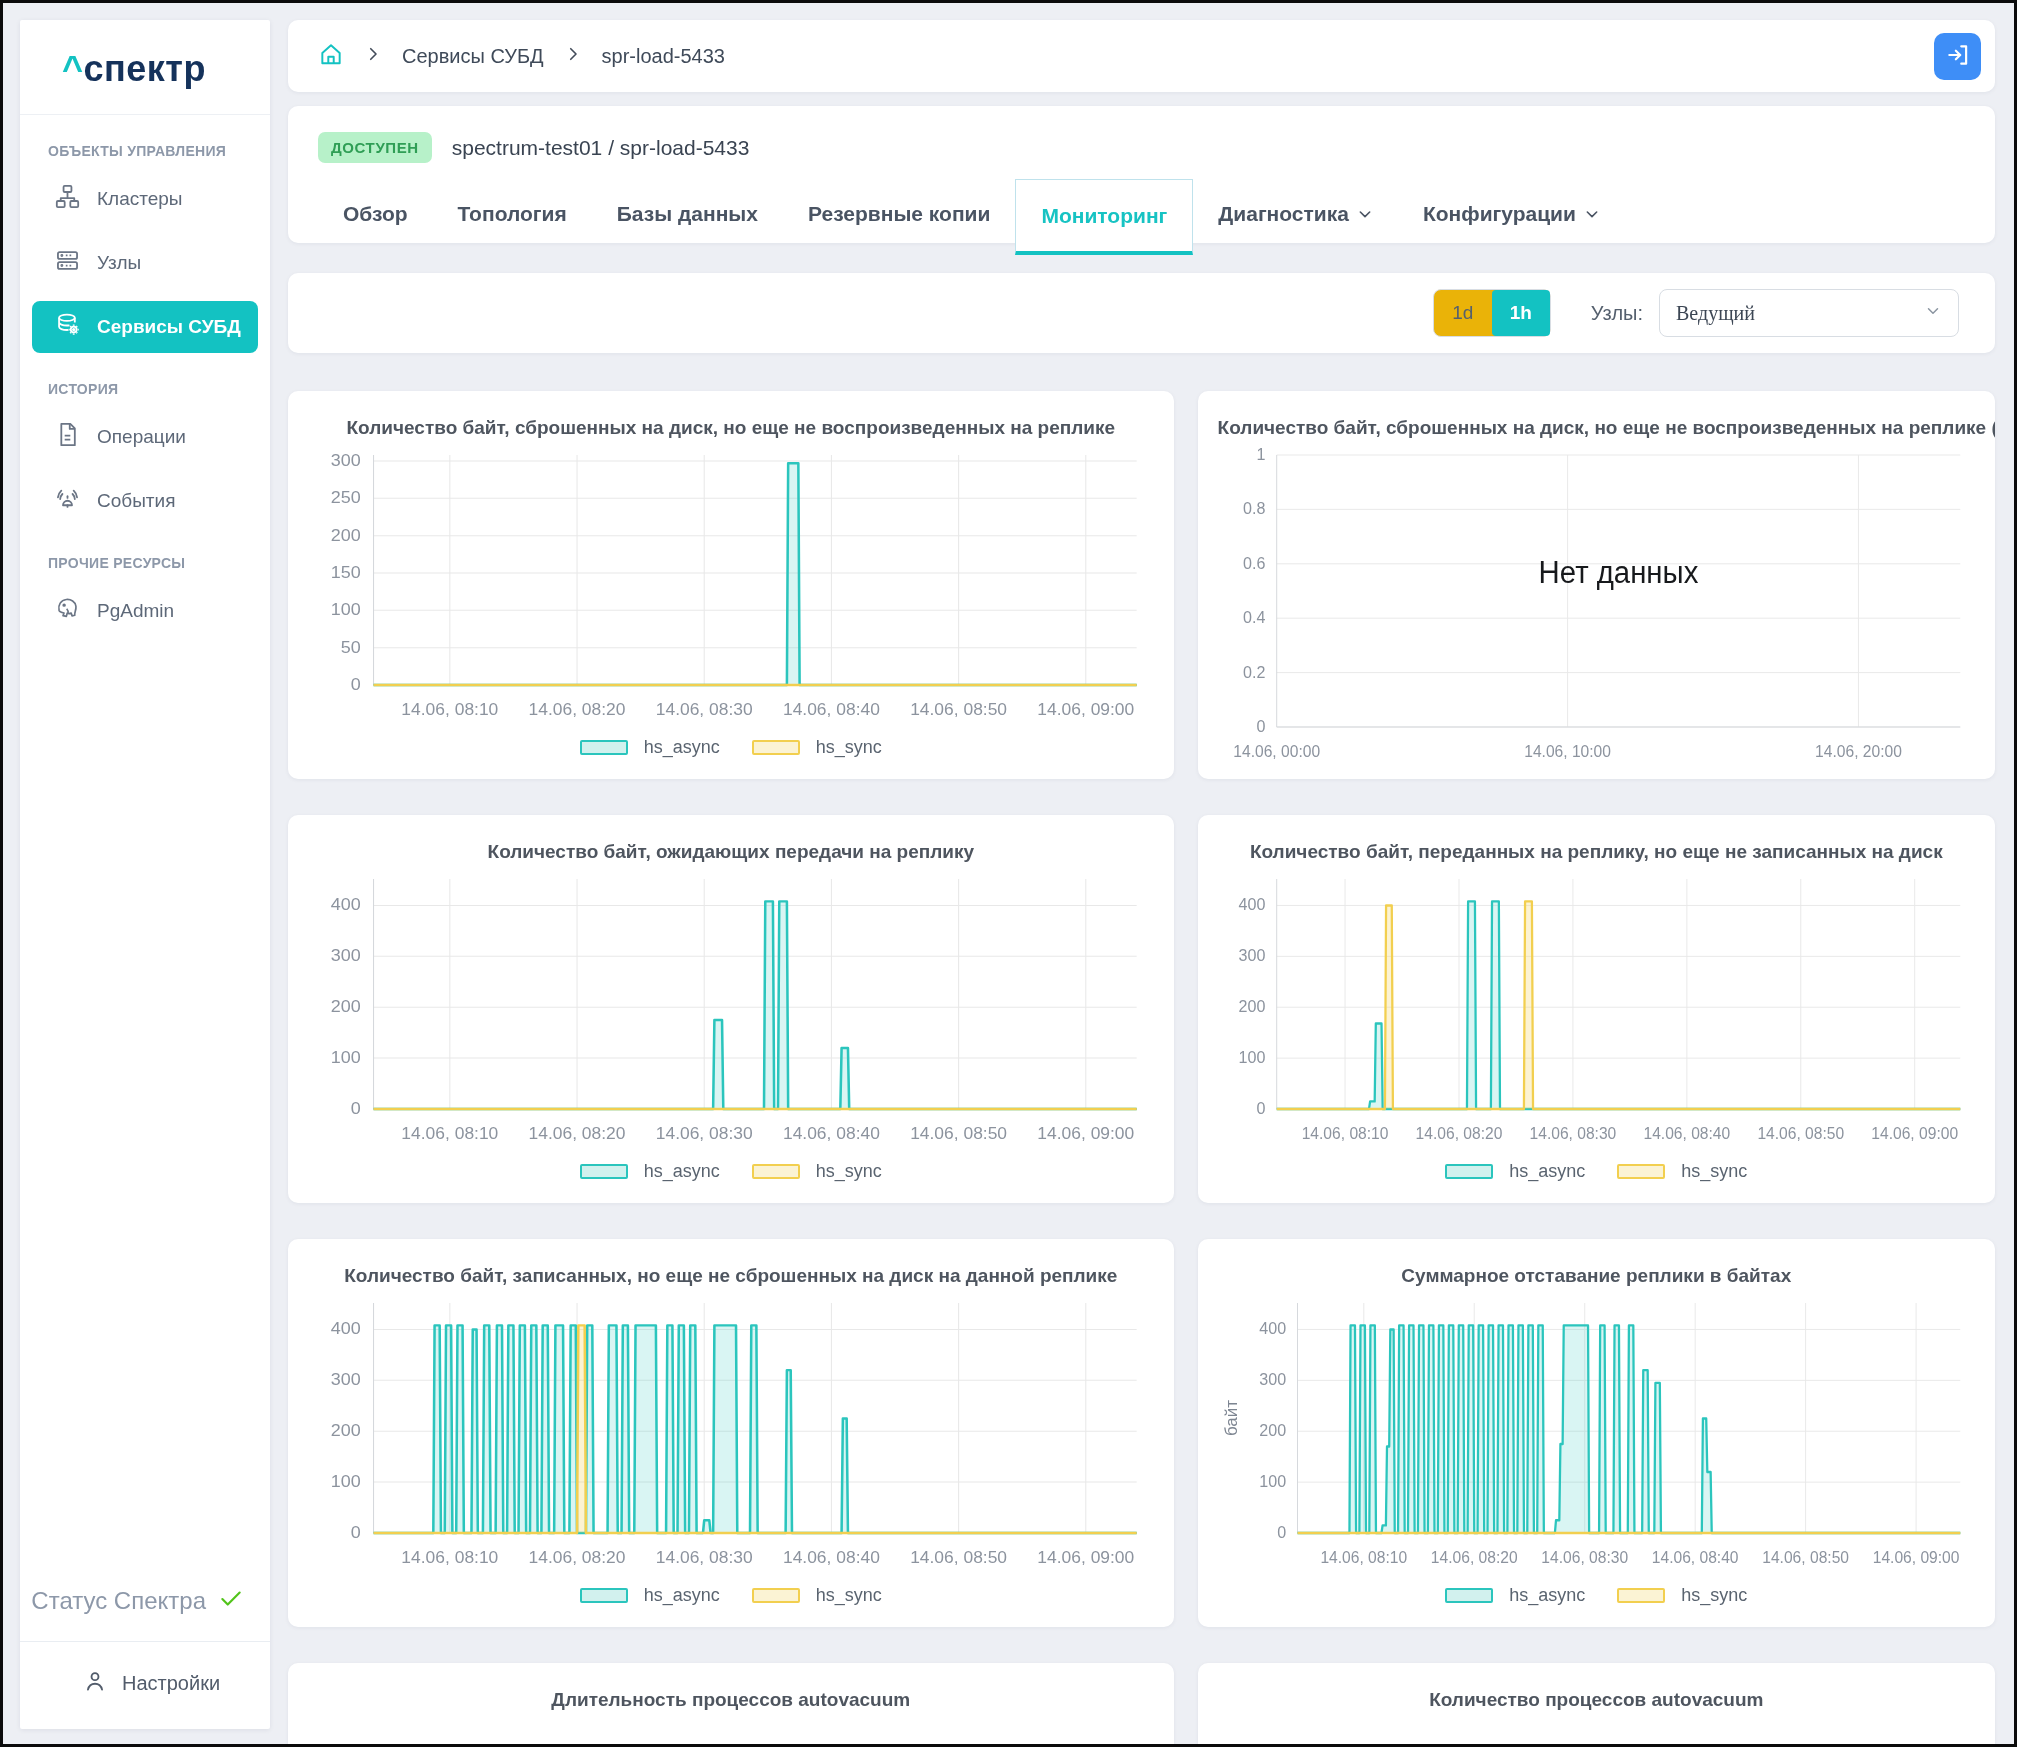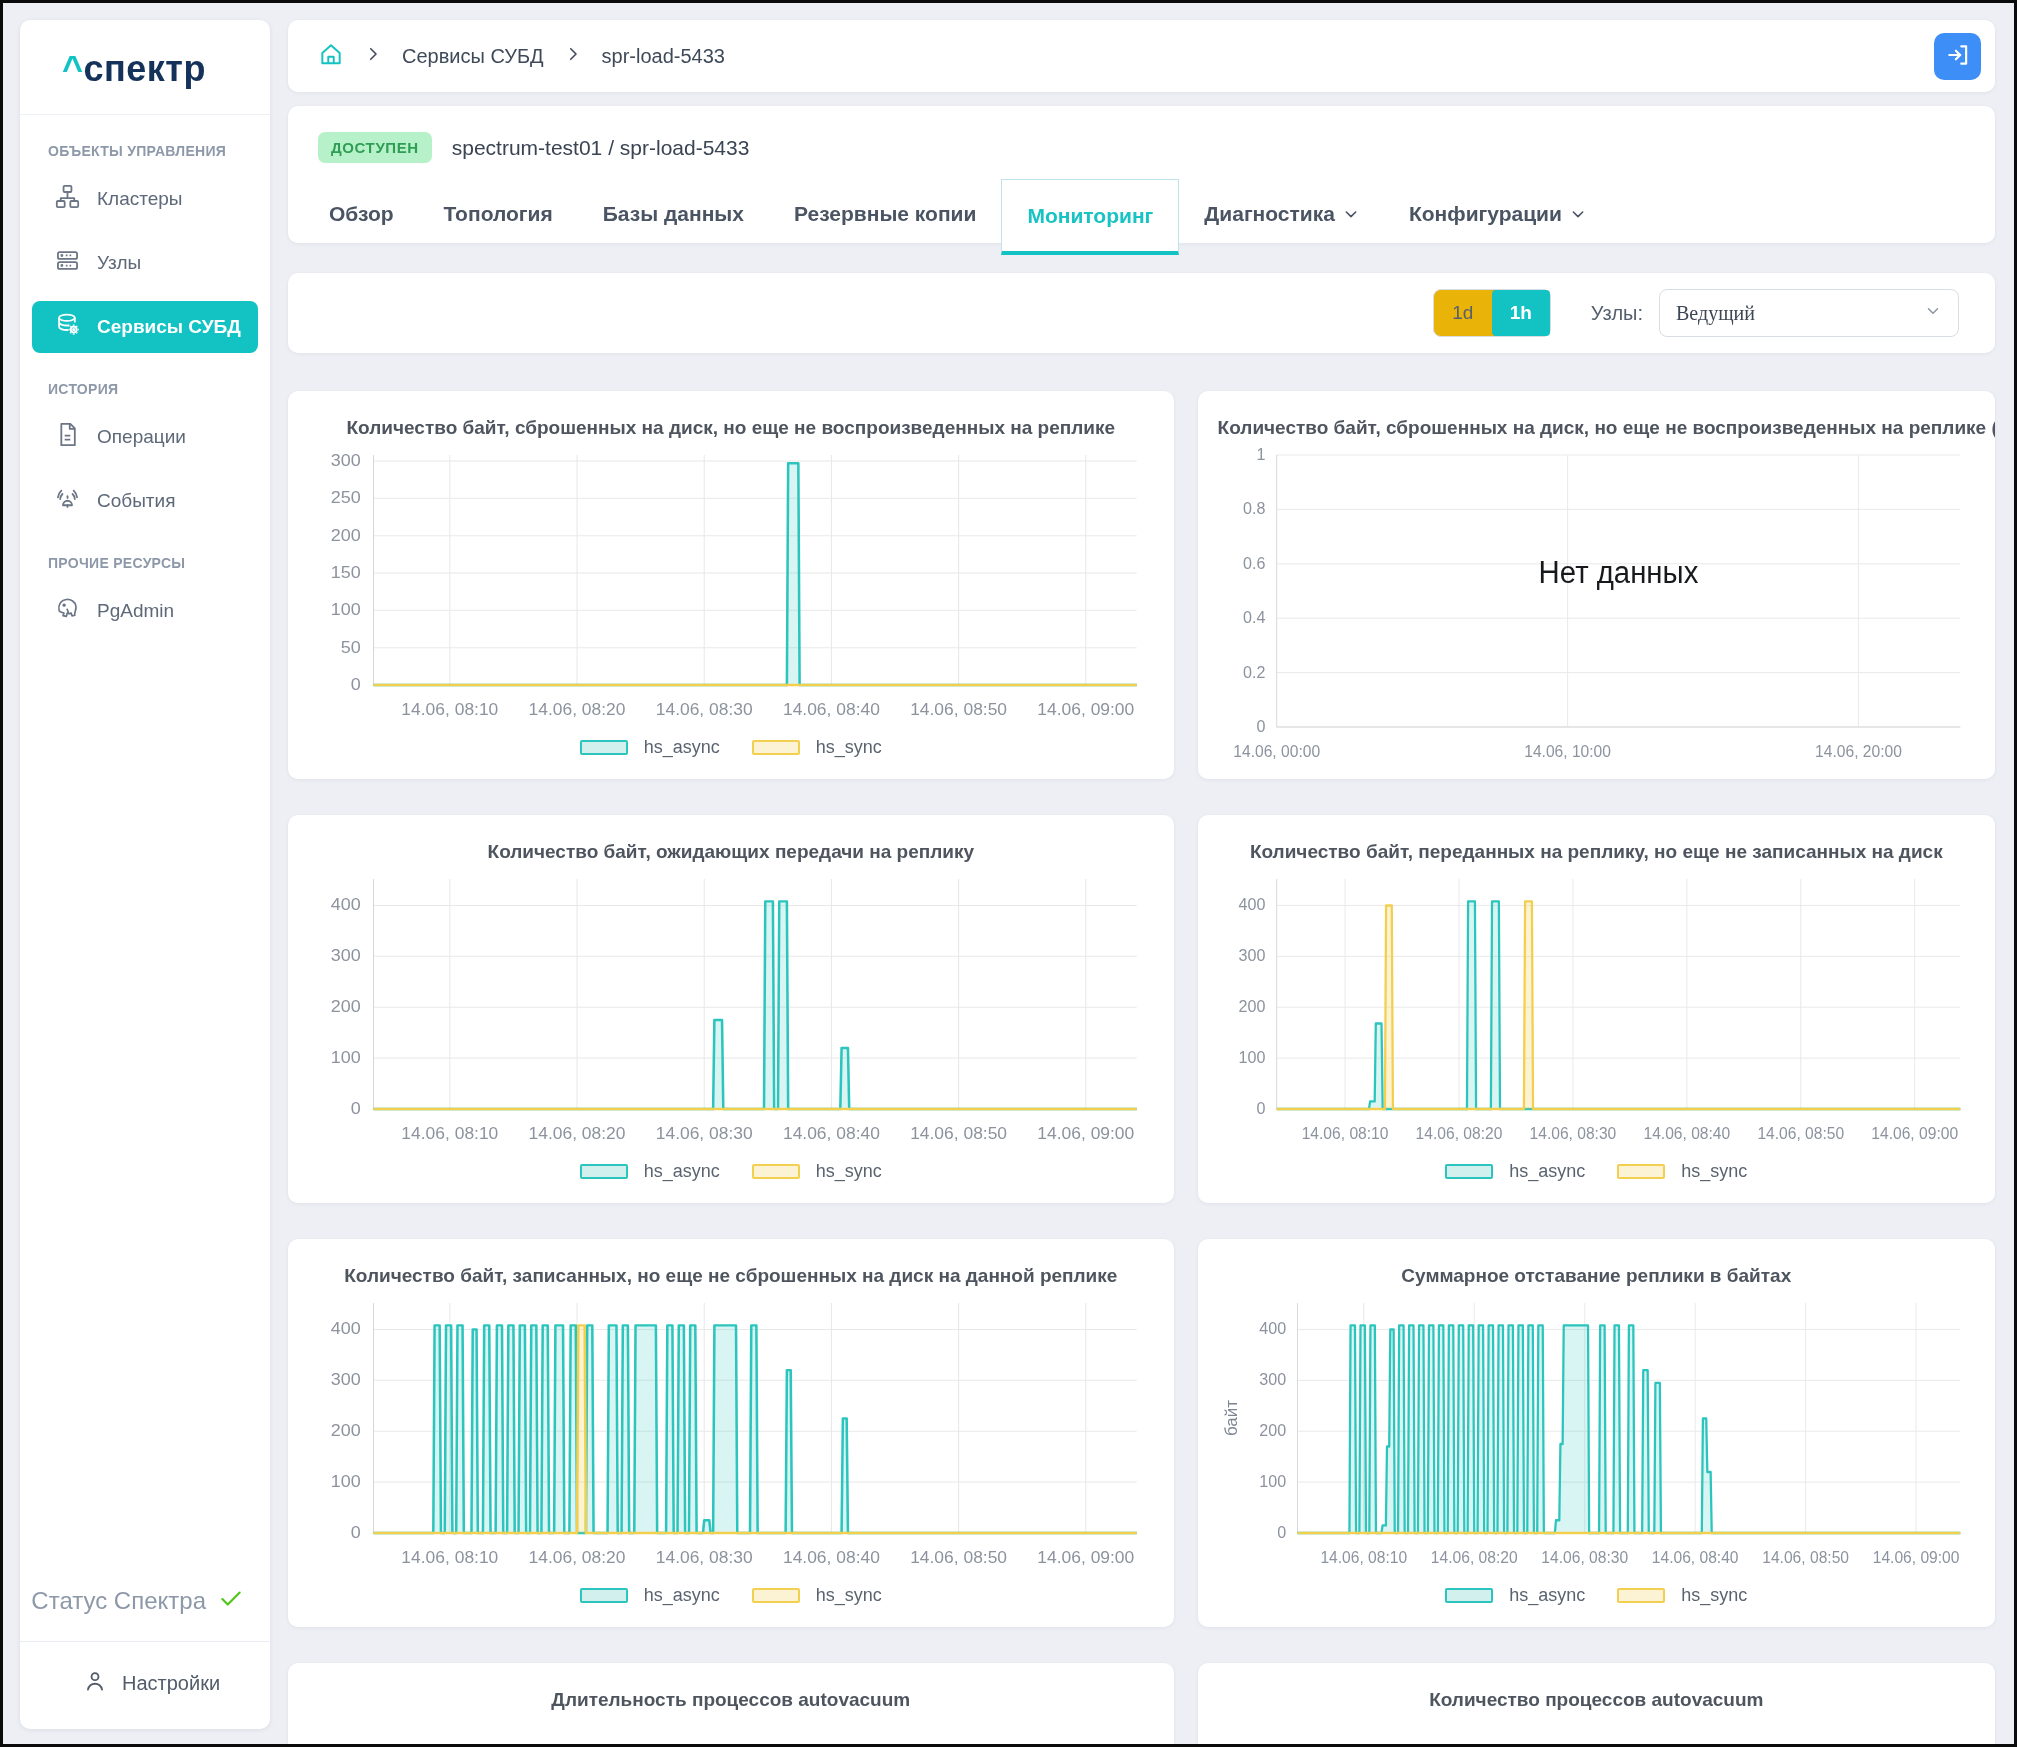--- a/index.html
+++ b/index.html
@@ -6,21 +6,21 @@
   html,body { margin:0; padding:0; }
   body {
     width:2017px; height:1747px; overflow:hidden; position:relative;
     background:#edeff4; font-family:"Liberation Sans", sans-serif; color:#3c4654;
   }
   .frame { position:absolute; inset:0; border:3px solid #0b0b0b; pointer-events:none; z-index:99; }
 
   
   .sidebar {
     position:absolute; left:20px; top:20px; bottom:18px; width:250px;
-    background:#fff; border-radius:10px; box-shadow:0 1px 5px rgba(20,30,60,.08);
+    background:#fff; border-radius:2px; box-shadow:0 1px 5px rgba(20,30,60,.08);
     display:flex; flex-direction:column; z-index:2;
   }
   .logo { padding:28px 0 24px 42px; font-size:36px; font-weight:700; color:#15325b; letter-spacing:.5px; }
   .logo .caret { color:#13c2c2; }
   .logo-divider { height:1px; background:#edf0f4; }
   .side-section-label { padding:28px 0 2px 28px; font-size:14px; font-weight:700; color:#8d98a9; letter-spacing:.02em; }
   .side-item { display:flex; align-items:center; gap:16px; margin:12px 12px 0; padding:10px 8px 10px 22px; border-radius:8px; font-size:19px; color:#5d6878; cursor:pointer; }
   .side-item svg { width:27px; height:27px; flex:0 0 auto; }
   .side-item.active { background:#13c2c2; color:#fff; font-weight:600; }
   .side-bottom { margin-top:auto; }
@@ -34,21 +34,21 @@
   .breadcrumb-card { height:72px; display:flex; align-items:center; padding:0 14px 0 30px; }
   .crumbs { display:flex; align-items:center; gap:20px; font-size:20px; color:#3f4a59; }
   .crumb { cursor:pointer; }
   .crumb-sep svg { width:18px; height:18px; }
   .logout-btn { margin-left:auto; width:47px; height:47px; border-radius:10px; background:#3e8ef7; border:none; display:flex; align-items:center; justify-content:center; cursor:pointer; }
 
   .info-card { margin-top:14px; padding-top:26px; }
   .badge-row { display:flex; align-items:center; gap:20px; padding:0 30px 22px; }
   .status-badge { background:#b7f1c9; color:#2f9e55; font-weight:700; font-size:15px; padding:7px 13px; border-radius:7px; letter-spacing:.04em; }
   .service-title { font-size:21px; color:#3a4452; }
-  .tabs-row { display:flex; align-items:center; height:58px; padding:0 16px; position:relative; }
+  .tabs-row { display:flex; align-items:center; height:58px; padding:0 30px; position:relative; }
   .tab { padding:0 25px; height:58px; display:flex; align-items:center; gap:8px; font-size:21px; font-weight:600; color:#4a5463; cursor:pointer; white-space:nowrap; }
   .tab.active { background:#fff; color:#17c3c3; border:1px solid #bfe2ec; border-bottom:4px solid #13c2c2; height:76px; margin-top:-6px; margin-bottom:-12px; z-index:2; }
   .tab .chev { display:flex; }
   .tab .chev svg { width:16px; height:16px; }
 
   .controls-card { margin-top:30px; height:80px; display:flex; align-items:center; justify-content:flex-end; gap:40px; padding:0 36px; }
   .segmented { display:flex; border:1px solid #d8dde3; border-radius:8px; background:#eab308; }
   .seg { width:58px; height:46px; display:flex; align-items:center; justify-content:center; font-size:19px; color:#55606e; cursor:pointer; }
   .seg.active { background:#13c2c2; color:#fff; border-radius:4px; font-weight:600; }
   .role-group { display:flex; align-items:center; gap:16px; font-size:20px; color:#55606e; }

